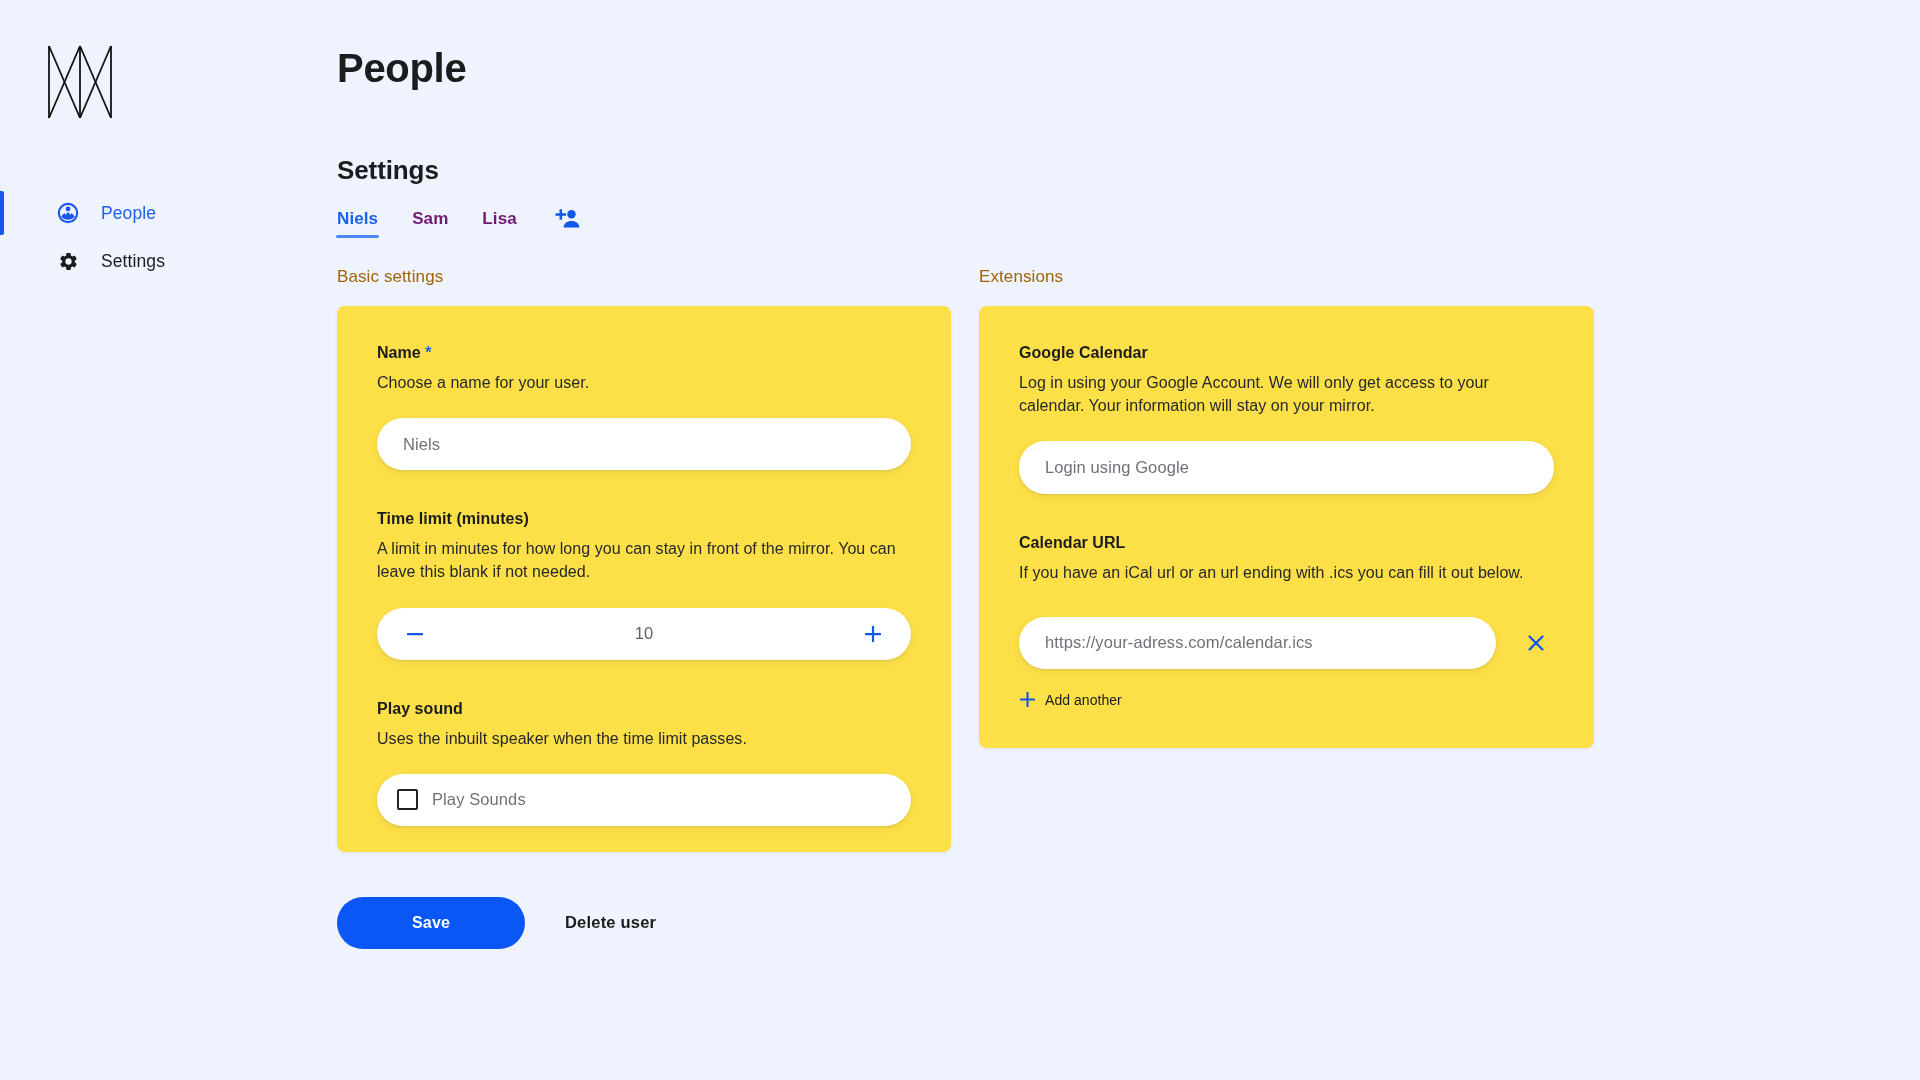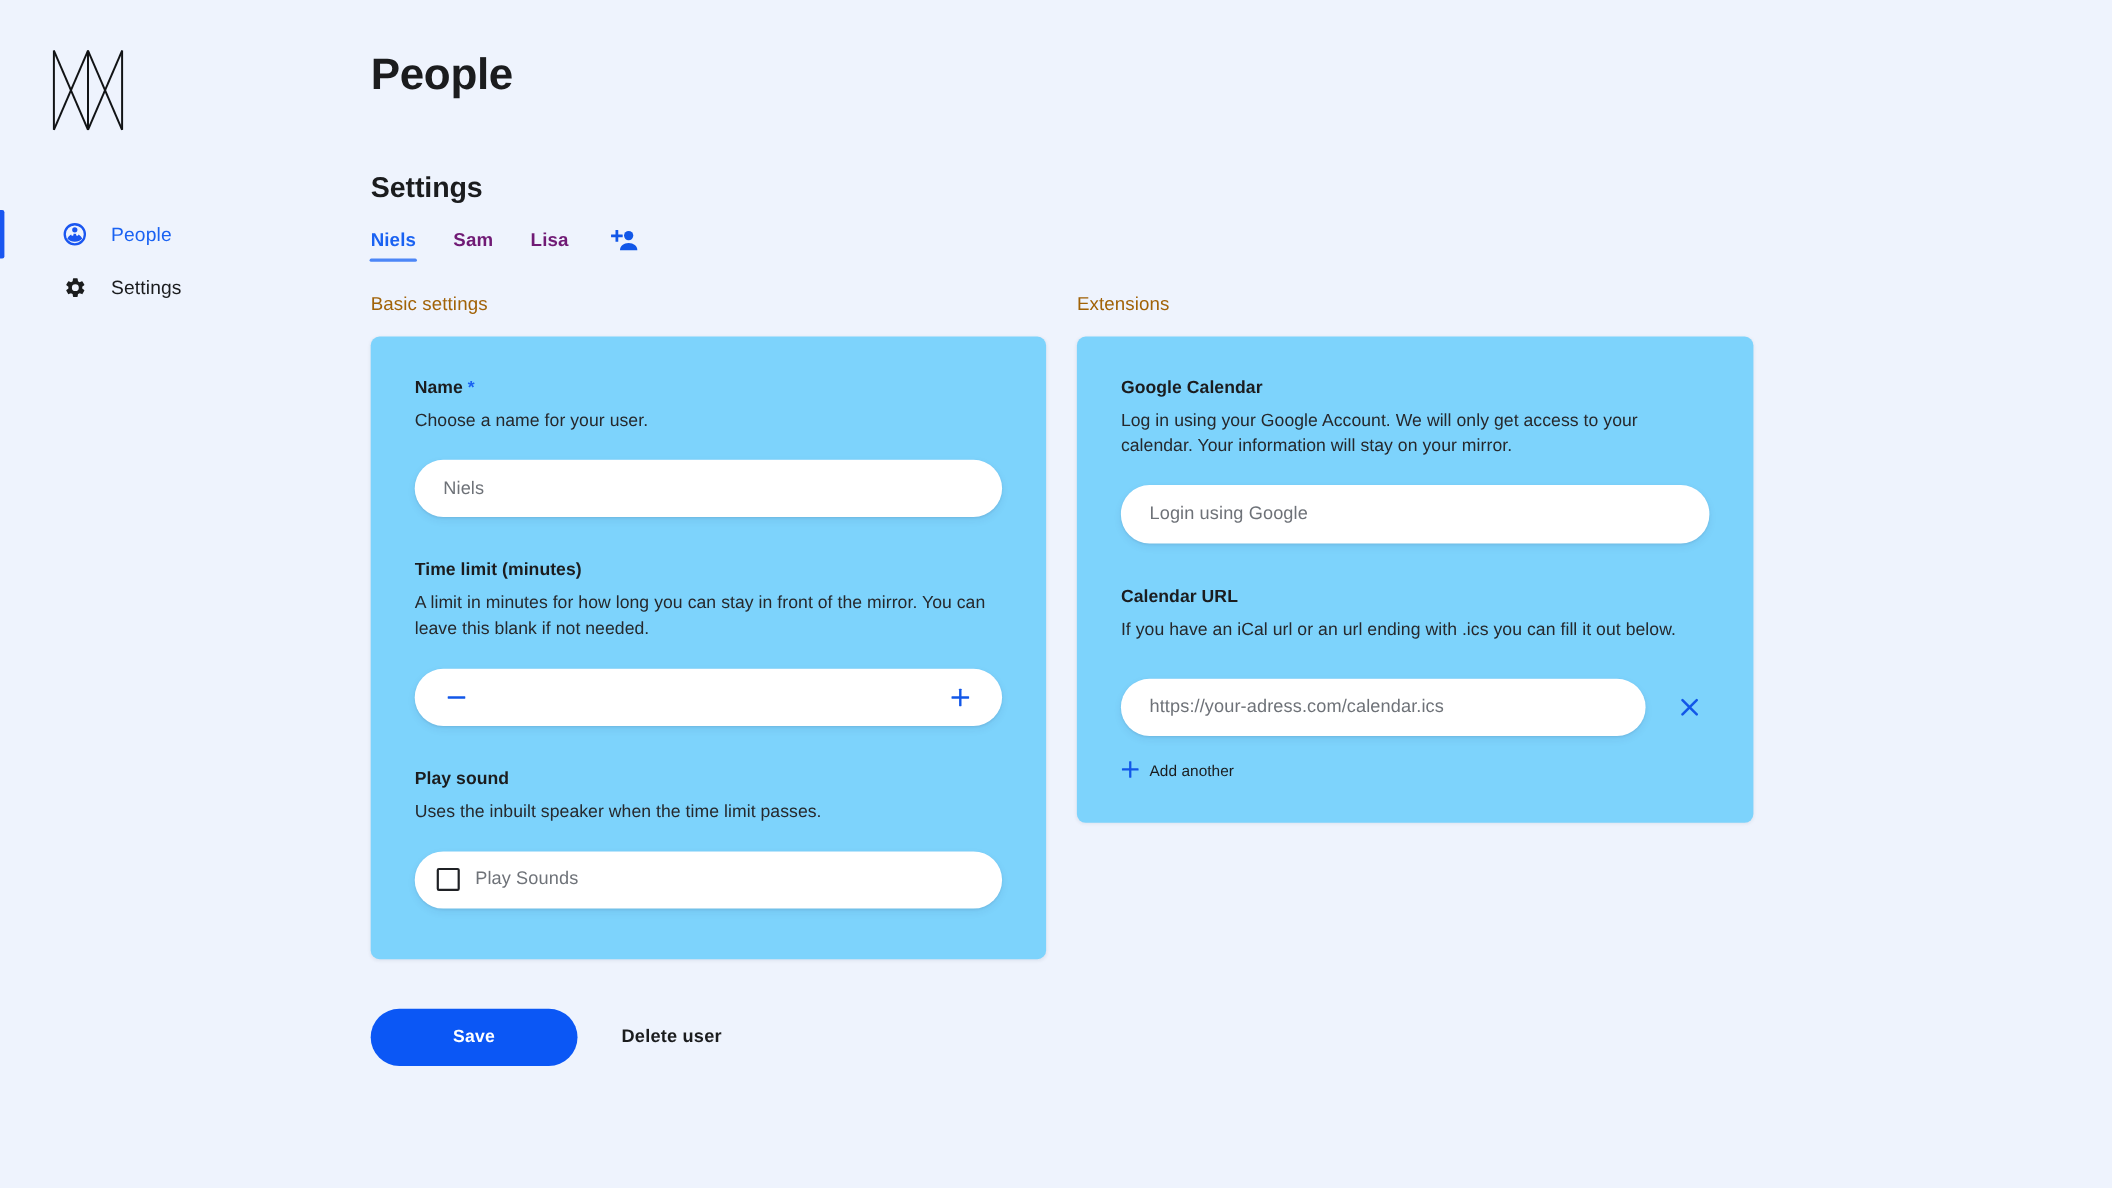--- a/index.html
+++ b/index.html
@@ -130,24 +130,24 @@
   .col-right { width: 615px; flex: 0 0 615px; }
 
   .col-label {
     font-size: 17px;
     color: #a16207;
     margin-bottom: 19px;
     letter-spacing: .1px;
   }
 
   .card {
-    background: #7dd3fc;
+    background: #fde047;
     border-radius: 8px;
     box-shadow: 0 1px 3px rgba(30,40,70,.07);
-    padding: 38px 40px 40px 40px;
+    padding: 38px 40px 20px 40px;
   }
   .card.right { padding-bottom: 34px; }
 
   .field { margin-bottom: 6px; }
   .field + .field { margin-top: 40px; }
 
   .field-label {
     font-size: 16px;
     font-weight: bold;
     color: #1b1c1e;
@@ -353,20 +353,21 @@
 
           <div class="field">
             <p class="field-label">Time limit (minutes)</p>
             <p class="field-desc">A limit in minutes for how long you can stay in front of the mirror. You can leave this blank if not needed.</p>
             <div class="pill stepper">
               <span class="step-btn">
                 <svg width="18" height="18" viewBox="0 0 18 18">
                   <rect x="1" y="8" width="16" height="2.2" rx="0.4" fill="#1257e8"></rect>
                 </svg>
               </span>
+              <span class="val">10</span>
               <span class="step-btn">
                 <svg width="18" height="18" viewBox="0 0 18 18">
                   <rect x="1" y="8" width="16" height="2.2" rx="0.4" fill="#1257e8"></rect>
                   <rect x="7.9" y="1.1" width="2.2" height="16" rx="0.4" fill="#1257e8"></rect>
                 </svg>
               </span>
             </div>
           </div>
 
           <div class="field">

